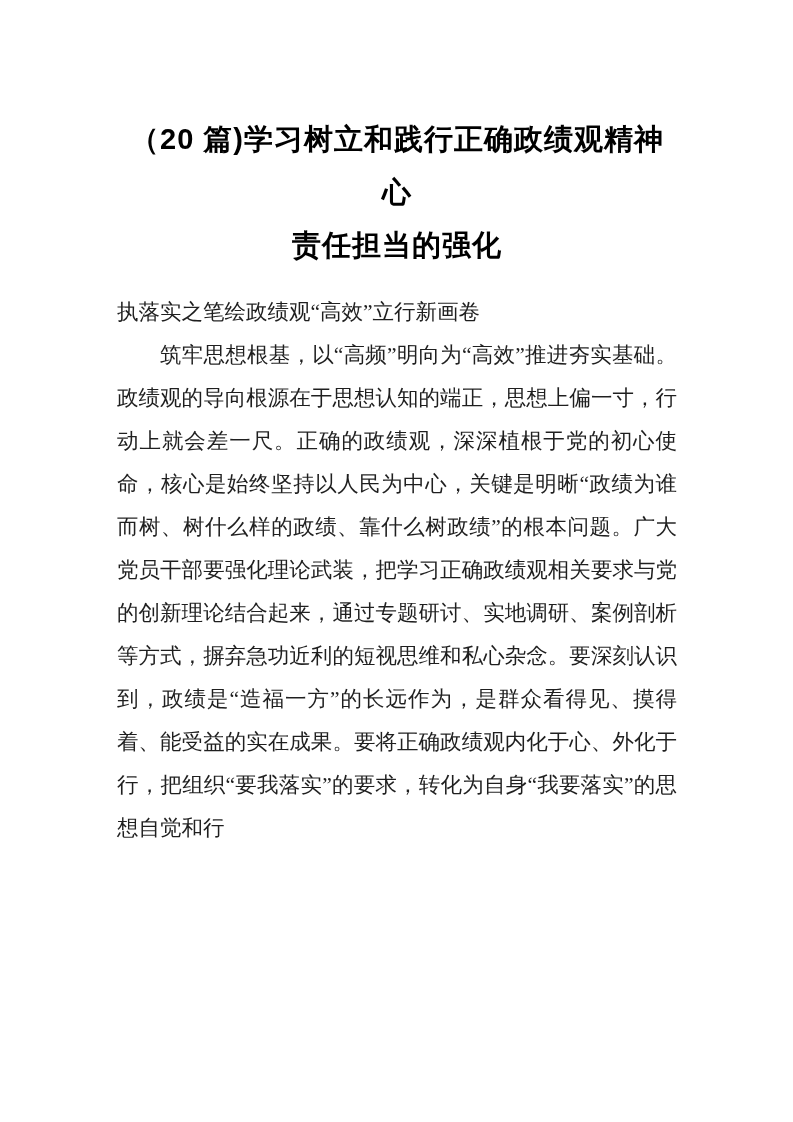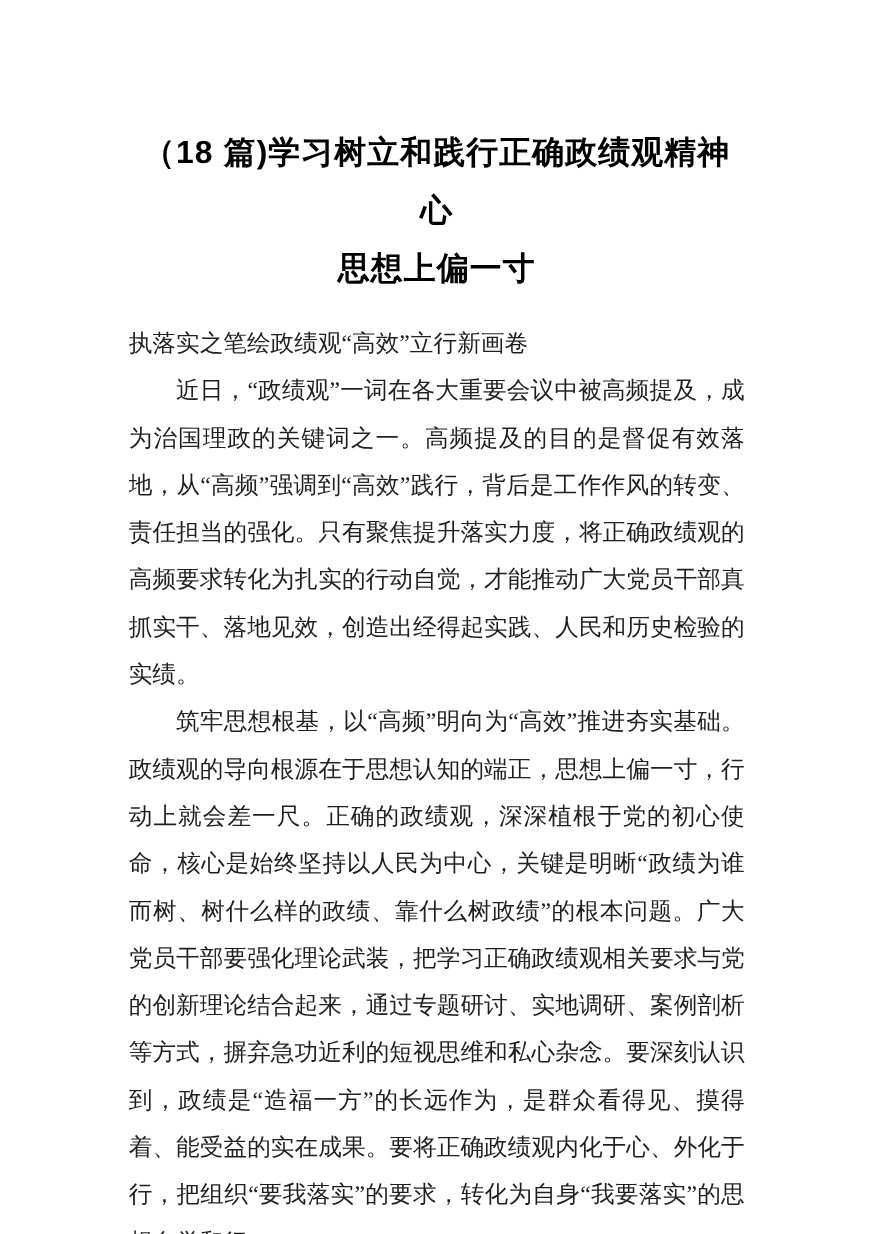--- a/index.html
+++ b/index.html
@@ -47,21 +47,20 @@
   }
   .body-text p.fill {
     text-align-last: justify;
   }
 </style>
 </head>
 <body>
 
 <div class="page">
   <h1 class="doc-title">
-    <span class="title-line">（18 篇)学习树立和践行正确政绩观精神心</span>
-    <span class="title-line">思想上偏一寸</span>
+    <span class="title-line">（20 篇)学习树立和践行正确政绩观精神心</span>
+    <span class="title-line">责任担当的强化</span>
   </h1>
   <div class="body-text">
       <p class="">执落实之笔绘政绩观“高效”立行新画卷</p>
-      <p class="indent">近日，“政绩观”一词在各大重要会议中被高频提及，成为治国理政的关键词之一。高频提及的目的是督促有效落地，从“高频”强调到“高效”践行，背后是工作作风的转变、责任担当的强化。只有聚焦提升落实力度，将正确政绩观的高频要求转化为扎实的行动自觉，才能推动广大党员干部真抓实干、落地见效，创造出经得起实践、人民和历史检验的实绩。</p>
       <p class="indent">筑牢思想根基，以“高频”明向为“高效”推进夯实基础。政绩观的导向根源在于思想认知的端正，思想上偏一寸，行动上就会差一尺。正确的政绩观，深深植根于党的初心使命，核心是始终坚持以人民为中心，关键是明晰“政绩为谁而树、树什么样的政绩、靠什么树政绩”的根本问题。广大党员干部要强化理论武装，把学习正确政绩观相关要求与党的创新理论结合起来，通过专题研讨、实地调研、案例剖析等方式，摒弃急功近利的短视思维和私心杂念。要深刻认识到，政绩是“造福一方”的长远作为，是群众看得见、摸得着、能受益的实在成果。要将正确政绩观内化于心、外化于行，把组织“要我落实”的要求，转化为自身“我要落实”的思想自觉和行</p>
     </div>
 </div>
 
 </body></html>

